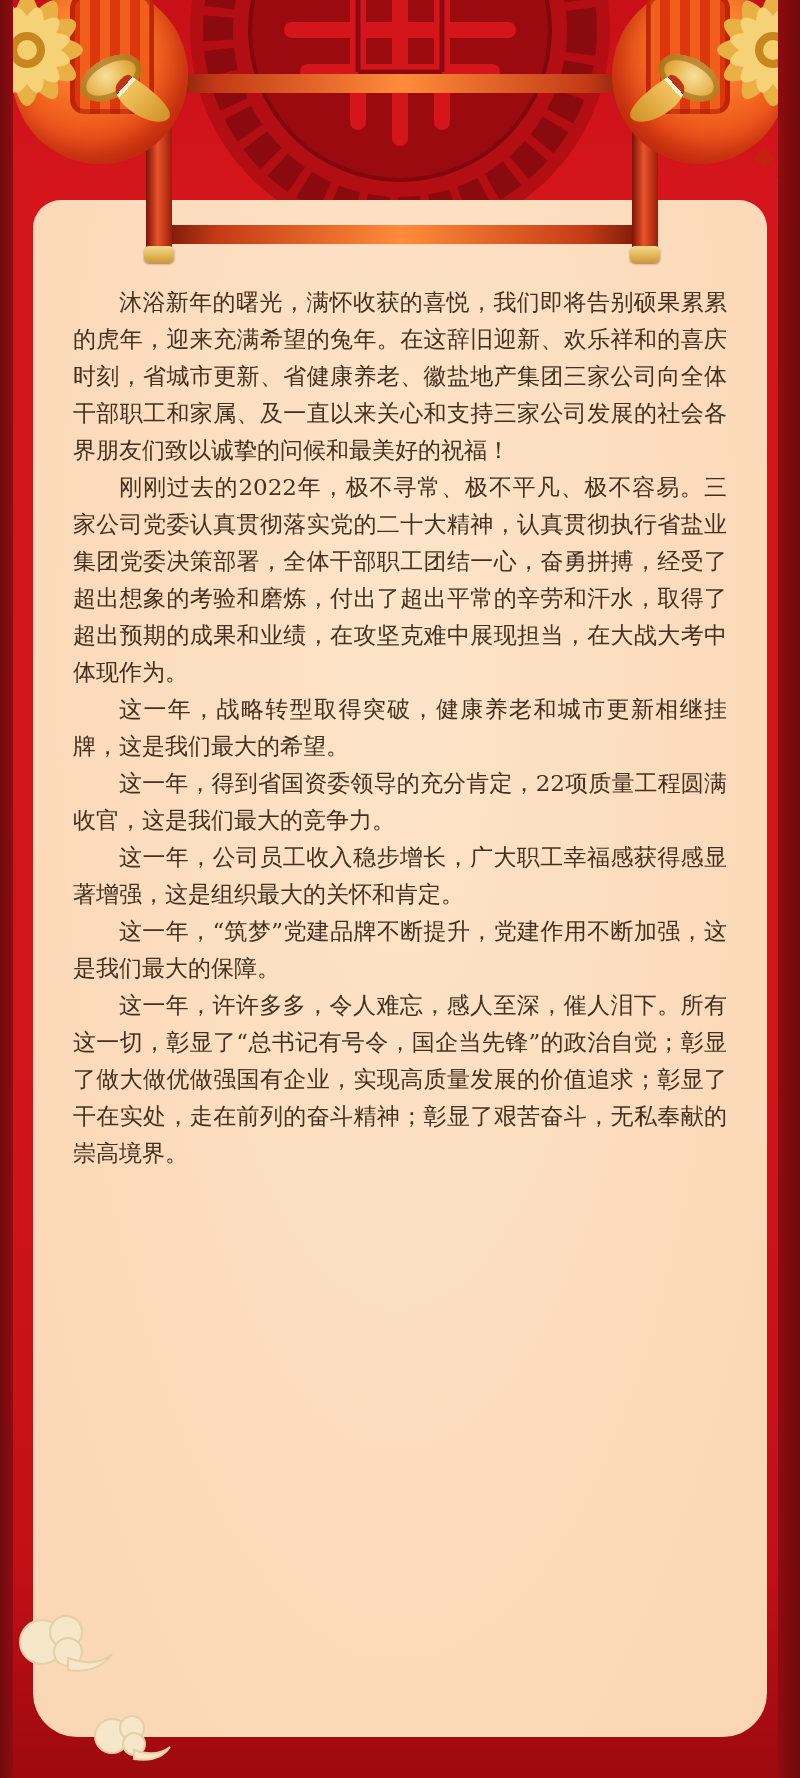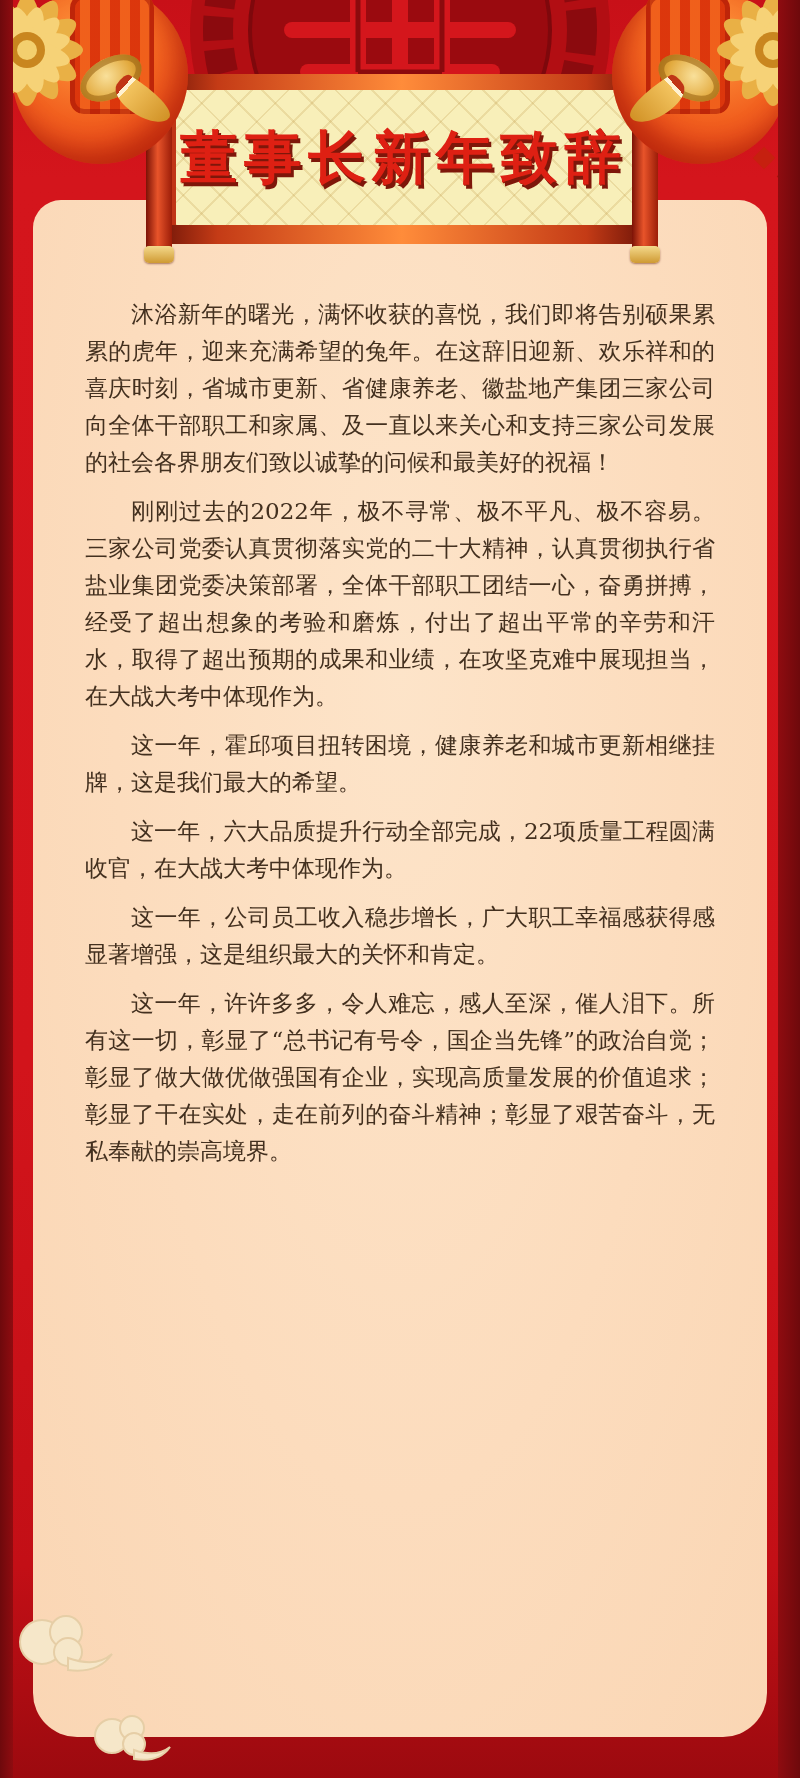--- a/index.html
+++ b/index.html
@@ -19,21 +19,21 @@
   .card{
     position:absolute;left:33px;top:200px;width:734px;height:1537px;
     background:radial-gradient(ellipse at 50% 30%,#fde4c9 0%,#fcdcbd 55%,#fad6b4 100%);
     border-radius:28px 28px 44px 44px;z-index:2;
   }
   .letter{
     position:absolute;left:40px;right:40px;top:84px;
     color:#43301f;font-size:23px;line-height:37px;text-align:justify;
     font-family:"DejaVu Serif","Liberation Serif",serif;
   }
-  .letter p{margin:12px;text-indent:2em;}
+  .letter p{margin:0;text-indent:2em;}
 
   
   .scroll{position:absolute;left:0;top:0;width:800px;height:280px;z-index:4;}
   .pole{position:absolute;top:56px;width:26px;height:204px;border-radius:6px;
     background:linear-gradient(90deg,#7c1206,#e8542a 45%,#9c1d08);}
   .pole.l{left:146px;} .pole.r{left:632px;}
   .pole-cap{position:absolute;width:30px;height:17px;border-radius:5px;
     background:linear-gradient(180deg,#f4d98c,#cf9a33);box-shadow:0 1px 2px rgba(90,20,0,.5);}
   .cap-tl{left:144px;top:52px;} .cap-bl{left:144px;top:246px;}
   .cap-tr{left:630px;top:52px;} .cap-br{left:630px;top:246px;}
@@ -109,34 +109,32 @@
       <line x1="254" y1="170" x2="254" y2="254"></line>
     </g>
   </svg>
 </div>
 
 <div class="card">
   <div class="letter">
 
   <p>沐浴新年的曙光，满怀收获的喜悦，我们即将告别硕果累累的虎年，迎来充满希望的兔年。在这辞旧迎新、欢乐祥和的喜庆时刻，省城市更新、省健康养老、徽盐地产集团三家公司向全体干部职工和家属、及一直以来关心和支持三家公司发展的社会各界朋友们致以诚挚的问候和最美好的祝福！</p>
       <p>刚刚过去的2022年，极不寻常、极不平凡、极不容易。三家公司党委认真贯彻落实党的二十大精神，认真贯彻执行省盐业集团党委决策部署，全体干部职工团结一心，奋勇拼搏，经受了超出想象的考验和磨炼，付出了超出平常的辛劳和汗水，取得了超出预期的成果和业绩，在攻坚克难中展现担当，在大战大考中体现作为。</p>
-      <p>这一年，霍邱项目扭转困境，健康养老和城市更新相继挂牌，这是我们最大的希望。</p>
-      <p>这一年，六大品质提升行动全部完成，22项质量工程圆满收官，在大战大考中体现作为。</p>
+      <p>这一年，战略转型取得突破，健康养老和城市更新相继挂牌，这是我们最大的希望。</p>
+      <p>这一年，得到省国资委领导的充分肯定，22项质量工程圆满收官，这是我们最大的竞争力。</p>
       <p>这一年，公司员工收入稳步增长，广大职工幸福感获得感显著增强，这是组织最大的关怀和肯定。</p>
+      <p>这一年，“筑梦”党建品牌不断提升，党建作用不断加强，这是我们最大的保障。</p>
       <p>这一年，许许多多，令人难忘，感人至深，催人泪下。所有这一切，彰显了“总书记有号令，国企当先锋”的政治自觉；彰显了做大做优做强国有企业，实现高质量发展的价值追求；彰显了干在实处，走在前列的奋斗精神；彰显了艰苦奋斗，无私奉献的崇高境界。</p>
     </div>
 </div>
 
 <div class="scroll">
   <div class="bar top"></div>
   <div class="ribbon l"></div>
   <div class="ribbon r"></div>
-  <div class="banner">
-    <div class="title">董事长新年致辞</div>
-  </div>
   <div class="bar bottom"></div>
   <div class="pole l"></div>
   <div class="pole r"></div>
   <div class="pole-cap cap-tl"></div>
   <div class="pole-cap cap-bl"></div>
   <div class="pole-cap cap-tr"></div>
   <div class="pole-cap cap-br"></div>
 </div>
 
 <div class="corner left">

